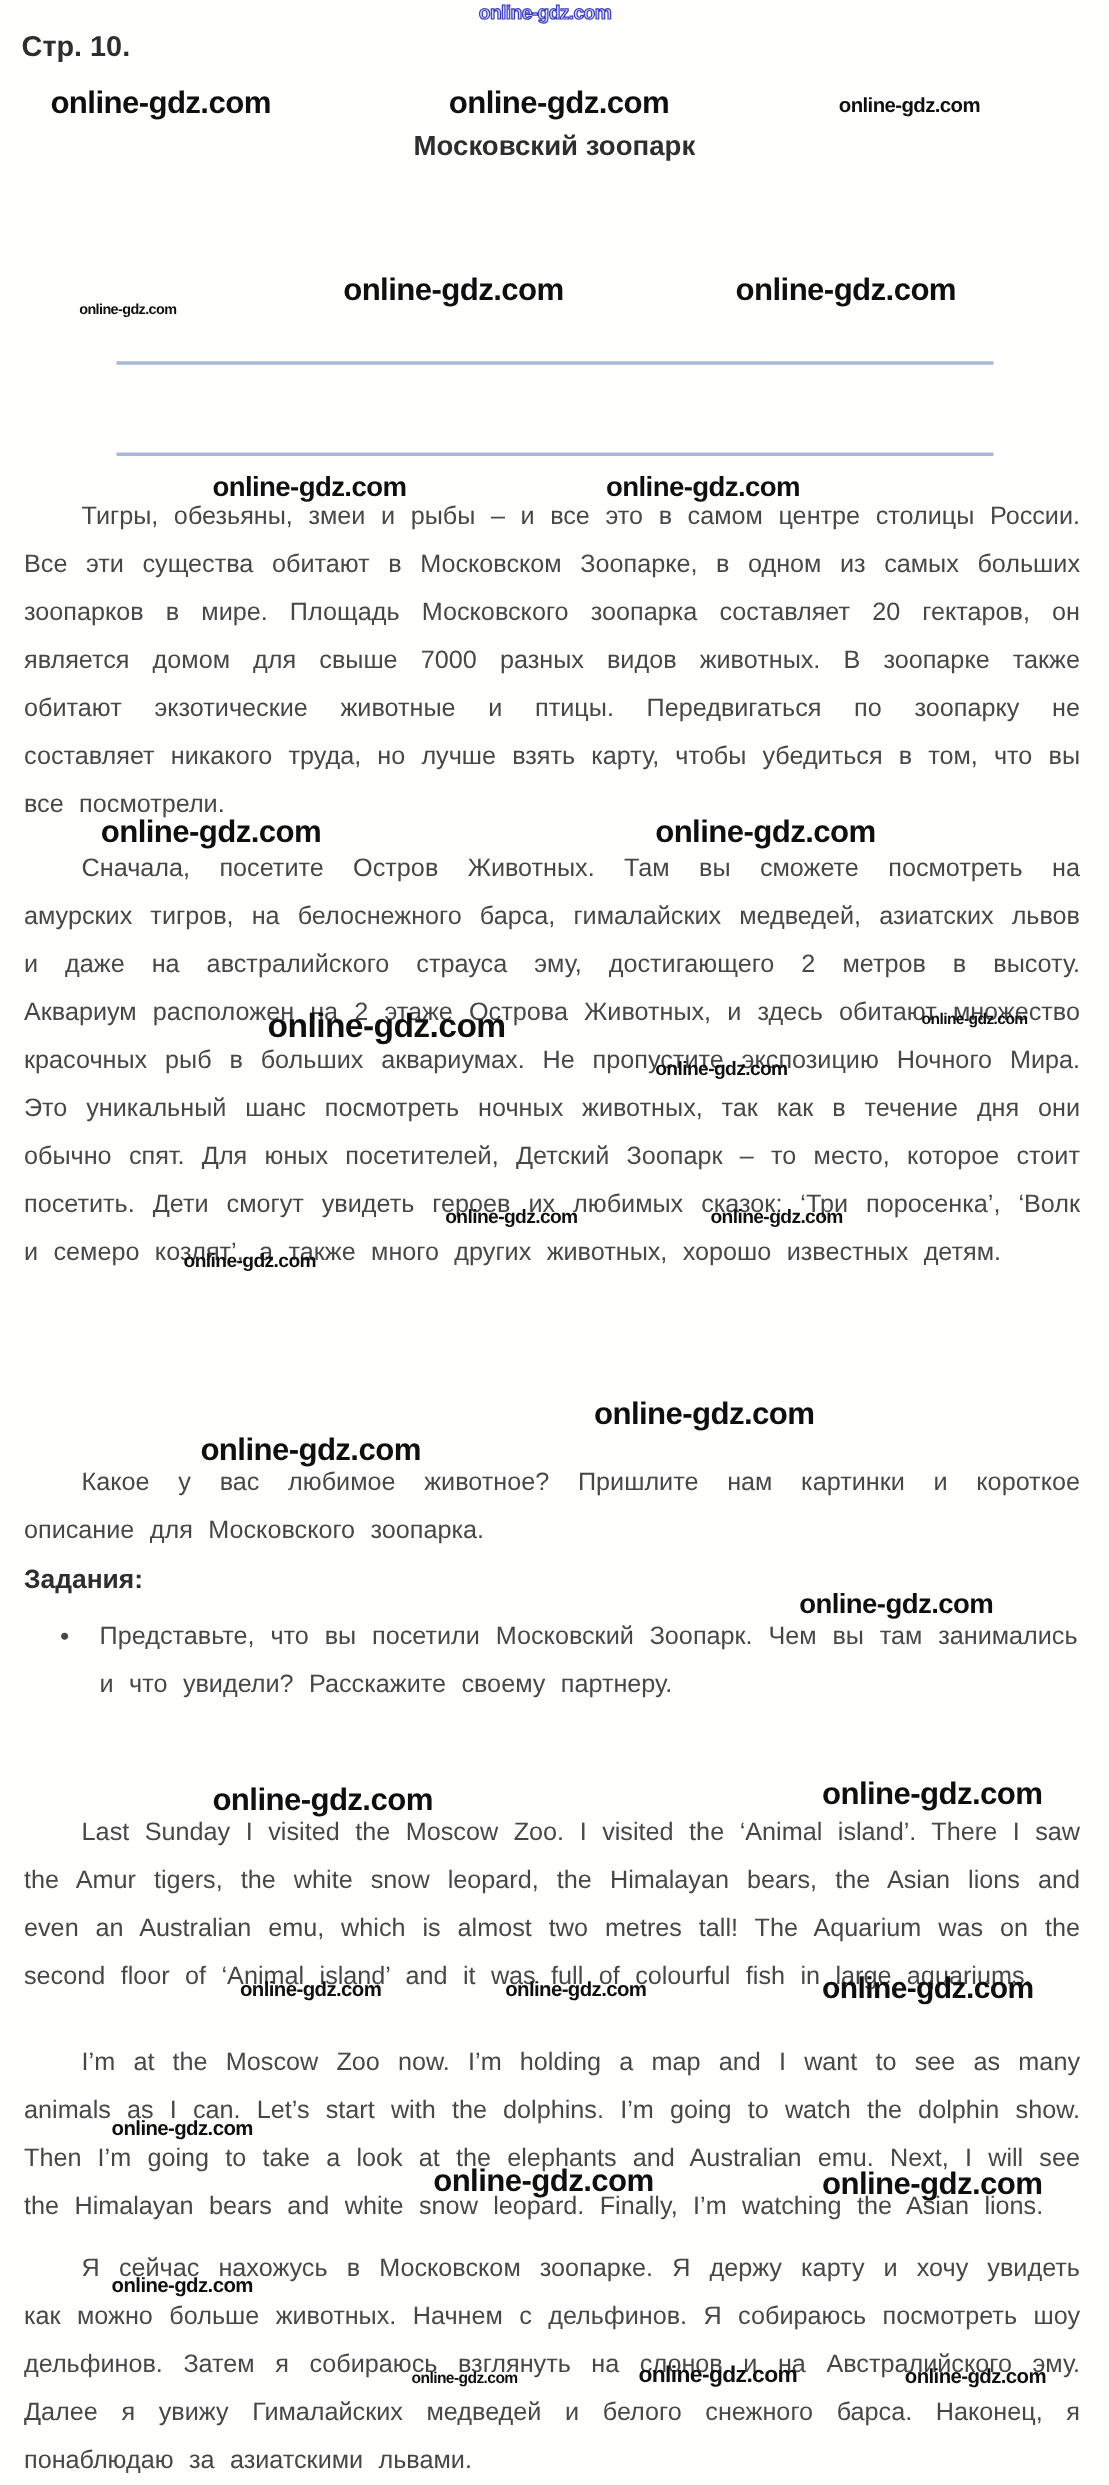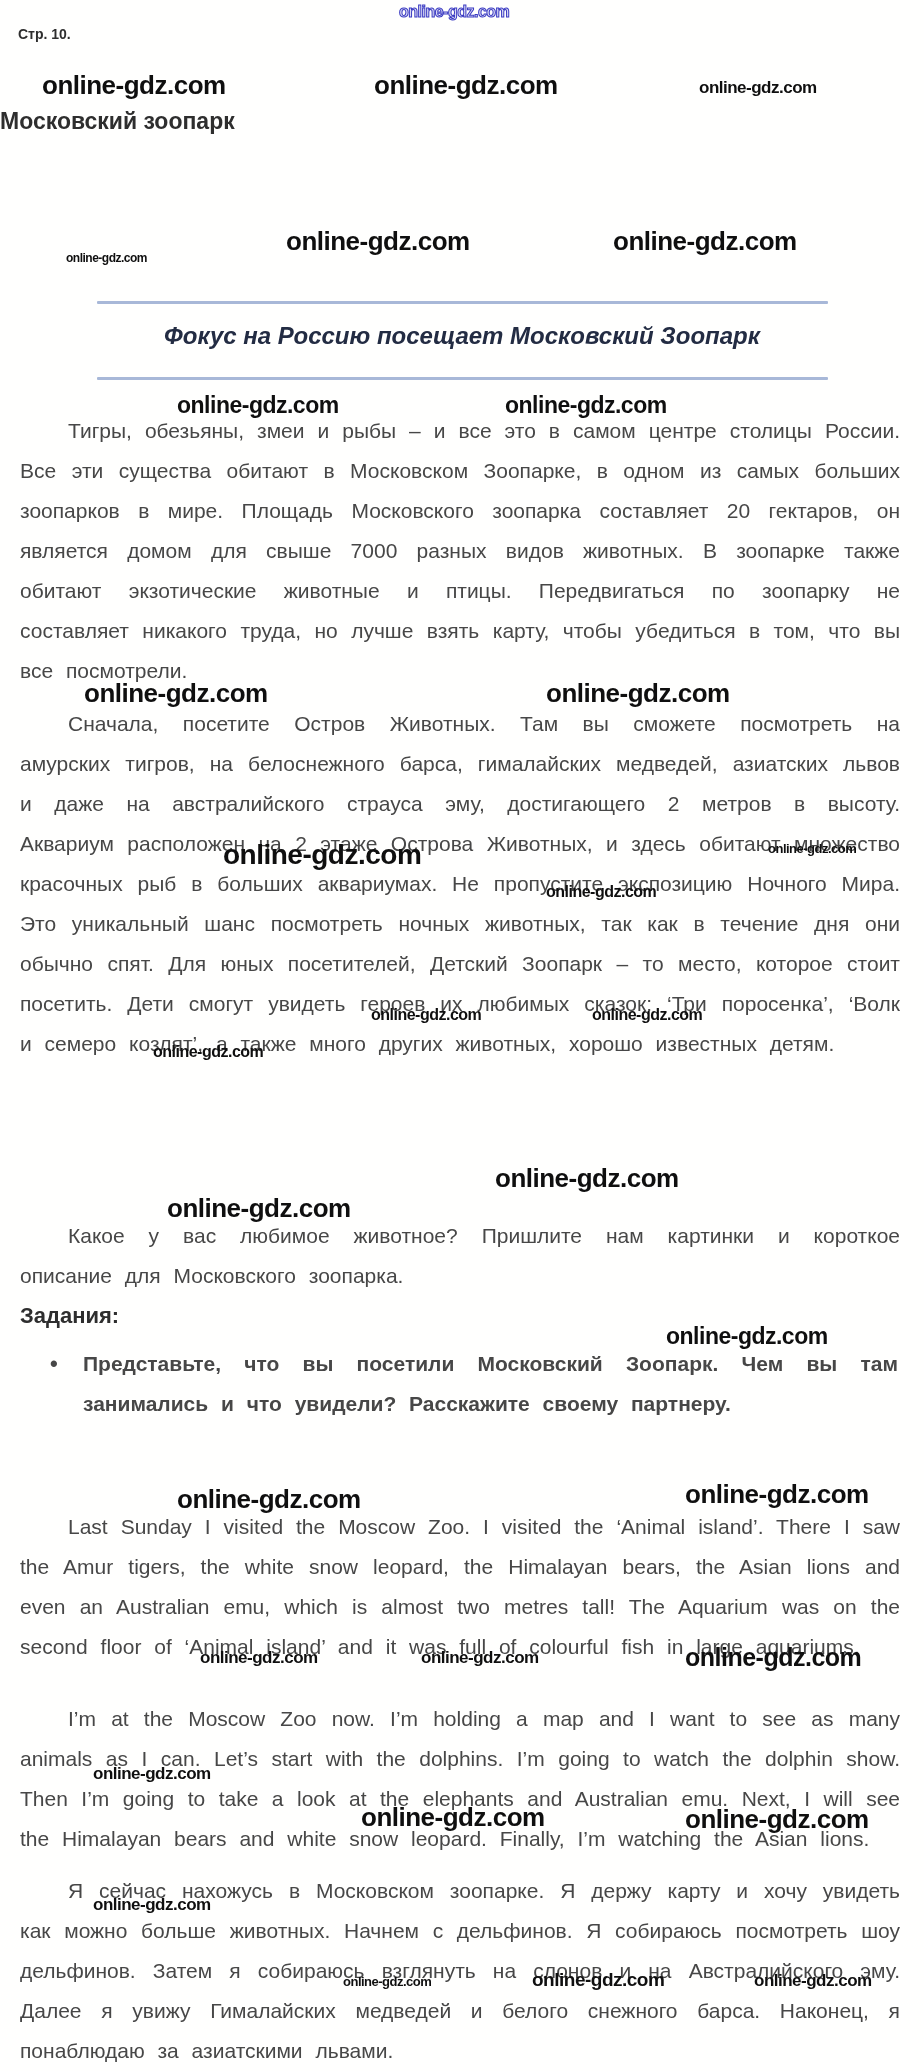--- a/index.html
+++ b/index.html
@@ -30,28 +30,28 @@
     font-size:21px;
     line-height:40px;
     text-align:justify;
     word-spacing:7px;
     color:var(--body-ink);
   }
   .indent{text-indent:48px;}
   .page-label{
     position:absolute;
     left:18px; top:26px;
-    font-size:14px;
+    font-size:24px;
     font-weight:bold;
     color:var(--bold-ink);
   }
   .doc-title{
     position:absolute;
     left:0; right:0; top:108px;
-    text-align:left;
+    text-align:center;
     font-size:23px;
     font-weight:bold;
     color:var(--bold-ink);
   }
   .divider{
     position:absolute;
     left:97px;
     width:731px;
     height:3px;
     background:var(--divider);
@@ -77,21 +77,20 @@
     left:20px; top:1303px;
     font-size:22px;
     font-weight:bold;
     color:var(--bold-ink);
     text-align:center;
   }
   .tasks{
     position:absolute;
     left:20px; right:26px; top:1344px;
     list-style:none;
-    font-weight:bold;
   }
   .tasks li{
     position:relative;
     padding-left:63px;
     font-size:21px;
     line-height:40px;
     text-align:justify;
     word-spacing:7px;
   }
   .tasks li::before{
@@ -124,21 +123,20 @@
 
 <div class="page">
 
   <div class="page-label">Стр. 10.</div>
 
   <div class="doc-title">Московский зоопарк</div>
 
 
   <div class="divider divider-top"></div>
 
-  <div class="feature-heading">Фокус на Россию посещает Московский Зоопарк</div>
 
   <div class="divider divider-bottom"></div>
 
   <p class="block para indent p-article-0">Тигры, обезьяны, змеи и рыбы – и все это в самом центре столицы России. Все эти существа обитают в Московском Зоопарке, в одном из самых больших зоопарков в мире. Площадь Московского зоопарка составляет 20 гектаров, он является домом для свыше 7000 разных видов животных. В зоопарке также обитают экзотические животные и птицы. Передвигаться по зоопарку не составляет никакого труда, но лучше взять карту, чтобы убедиться в том, что вы все посмотрели.</p>
   <p class="block para indent p-article-1">Сначала, посетите Остров Животных. Там вы сможете посмотреть на амурских тигров, на белоснежного барса, гималайских медведей, азиатских львов и даже на австралийского страуса эму, достигающего 2 метров в высоту. Аквариум расположен на 2 этаже Острова Животных, и здесь обитают множество красочных рыб в больших аквариумах. Не пропустите экспозицию Ночного Мира. Это уникальный шанс посмотреть ночных животных, так как в течение дня они обычно спят. Для юных посетителей, Детский Зоопарк – то место, которое стоит посетить. Дети смогут увидеть героев их любимых сказок: ‘Три поросенка’, ‘Волк и семеро козлят’, а также много других животных, хорошо известных детям.</p>
   <p class="block para indent p-article-3">Какое у вас любимое животное? Пришлите нам картинки и короткое описание для Московского зоопарка.</p>
 
   <div class="tasks-heading">Задания:</div>
 
   <ul class="tasks">

